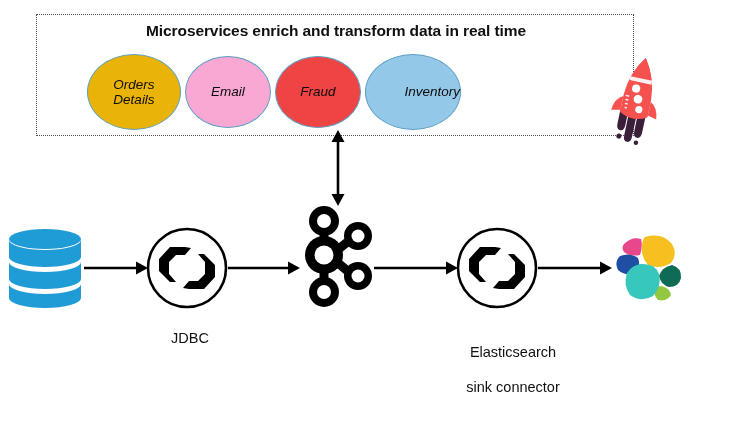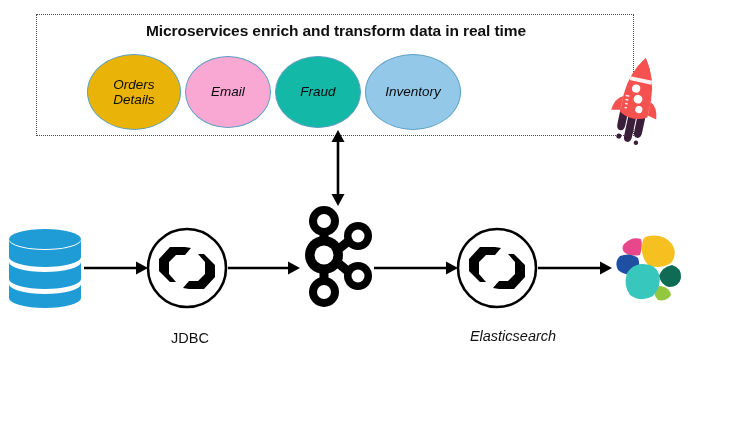--- a/index.html
+++ b/index.html
@@ -83,21 +83,21 @@
 
   .node-label {
     position: absolute;
     text-align: center;
     font-size: 14.5px;
     line-height: 1.22;
     color: #111111;
     white-space: pre-line;
   }
   .label-jdbc { left: 100px; top: 312px; width: 180px; }
-  .label-es   { left: 413px; top: 310px; width: 200px; font-style: italic; }
+  .label-es   { left: 413px; top: 326px; width: 200px; }
 
   .db-icon       { position: absolute; left: 6px;   top: 228px; width: 78px;  height: 80px; }
   .conn-src      { position: absolute; left: 145px; top: 226px; width: 84px;  height: 84px; }
   .kafka-icon    { position: absolute; left: 298px; top: 203px; width: 82px;  height: 104px; }
   .conn-sink     { position: absolute; left: 455px; top: 226px; width: 84px;  height: 84px; }
   .elastic-icon  { position: absolute; left: 608px; top: 230px; width: 78px;  height: 74px; }
 
   .arrow-h { position: absolute; height: 16px; }
   .arrow-a { left: 84px;  top: 260px; width: 64px; }
   .arrow-b { left: 228px; top: 260px; width: 72px; }
@@ -115,24 +115,24 @@
     <div class="ms-title">Microservices enrich and transform data in real time</div>
 
     <div class="ms-ellipses" id="ms-ellipses">
         <div class="ms-ellipse" style="left: 50px; top: 1px; width: 94px; height: 76px; background: #eab308; border-color: rgb(90, 159, 196);">
           <span style="white-space: pre-line;">Orders
 Details</span>
         </div>
         <div class="ms-ellipse" style="left: 148px; top: 3px; width: 86px; height: 72px; background: #f9a8d4; border-color: rgb(90, 159, 196);">
           <span style="white-space: pre-line;">Email</span>
         </div>
-        <div class="ms-ellipse" style="left: 238px; top: 3px; width: 86px; height: 72px; background: #14b8a6; border-color: rgb(90, 159, 196);">
+        <div class="ms-ellipse" style="left: 238px; top: 3px; width: 86px; height: 72px; background: #ef4444; border-color: rgb(90, 159, 196);">
           <span style="white-space: pre-line;">Fraud</span>
         </div>
-        <div class="ms-ellipse" style="left: 328px; top: 1px; width: 96px; height: 76px; background: rgb(147, 200, 233); border-color: rgb(90, 159, 196);">
+        <div class="ms-ellipse" style="left: 328px; top: 1px; width: 96px; height: 76px; background: rgb(147, 200, 233); border-color: rgb(90, 159, 196); justify-content: flex-end;">
           <span style="white-space: pre-line;">Inventory</span>
         </div>
       </div>
 
     <svg class="rocket" viewBox="0 0 68 92">
       <g transform="rotate(12 34 46)">
 
         <path d="M20 58 L20 74 Q20 80 24 80 Q28 80 28 74 L28 62 Z" fill="#3b1f3a"></path>
         <path d="M29 60 L29 84 Q29 90 33 90 Q37 90 37 84 L37 62 Z" fill="#3b1f3a"></path>
         <path d="M38 59 L38 78 Q38 84 42 84 Q46 84 46 78 L46 61 Z" fill="#3b1f3a"></path>
@@ -257,16 +257,17 @@
 
       <path d="M33 34 Q47 33 51 44 Q54 56 45 66 Q33 73 22 65 Q15 55 19 43 Q24 35 33 34 Z" fill="#38c7bd"></path>
     </svg>
 
     <div class="node-label label-jdbc">
       <div>JDBC</div>
     </div>
 
     <div class="node-label label-es">
       <div>Elasticsearch</div>
+      <div>sink connector</div>
     </div>
 
   </div>
 </div>
 
 </body></html>

